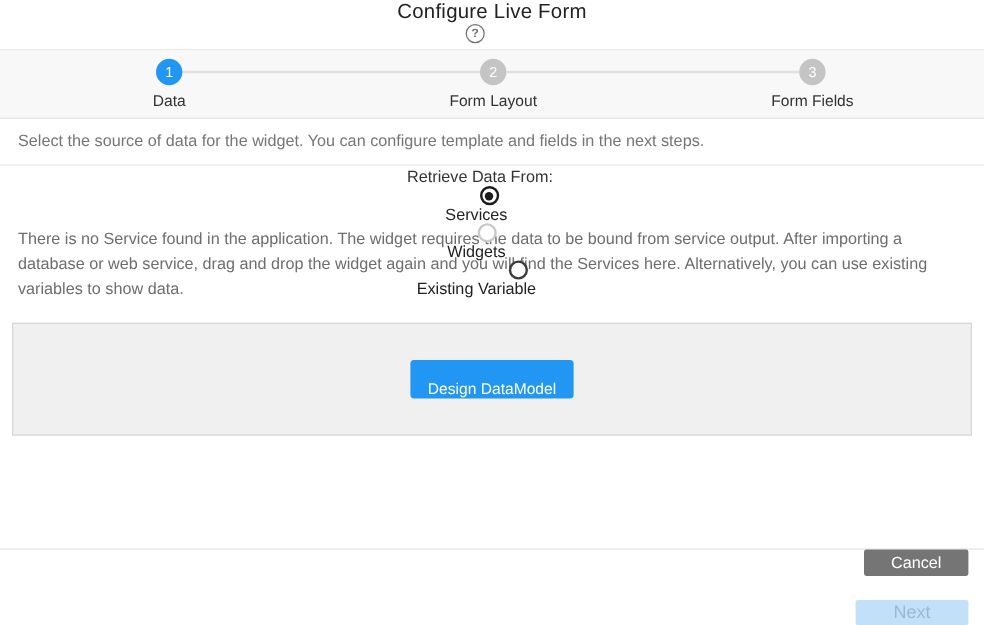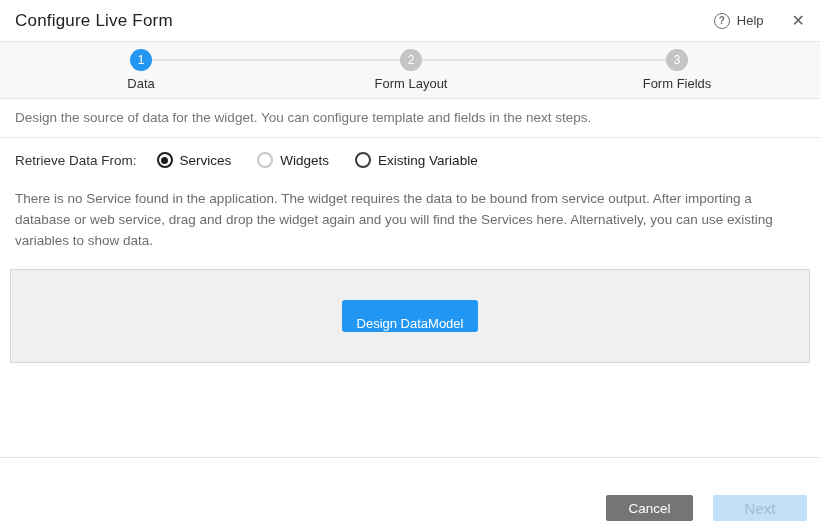--- a/index.html
+++ b/index.html
@@ -1,15 +1,15 @@
 <!DOCTYPE html>
 <html><head>
 <meta charset="utf-8">
 <style>
-  * { margin: 0; padding: 0; box-sizing: border-box; }
+  * { margin: 0; padding: 0; box-sizing: border-box; flex-direction: column; }
   html, body { width: 820px; height: 521px; }
   body {
     font-family: "Liberation Sans", sans-serif;
     background: #ffffff;
     position: relative;
     overflow: hidden;
     color: #212121;
   }
 
   
@@ -238,21 +238,21 @@
     <div class="step-circle">2</div>
     <div class="step-label">Form Layout</div>
   </div>
 
   <div class="step s3 inactive">
     <div class="step-circle">3</div>
     <div class="step-label">Form Fields</div>
   </div>
 </div>
 
-<div class="description">Design the source of data for the widget. You can configure template and fields in the next steps.</div>
+<div class="description">Select the source of data for the widget. You can configure template and fields in the next steps.</div>
 
 <div class="retrieve-row">
   <span class="retrieve-label">Retrieve Data From:</span>
 
   <span class="radio-option">
     <span class="radio-circle selected"></span>
     <span class="radio-label">Services</span>
   </span>
 
   <span class="radio-option">

